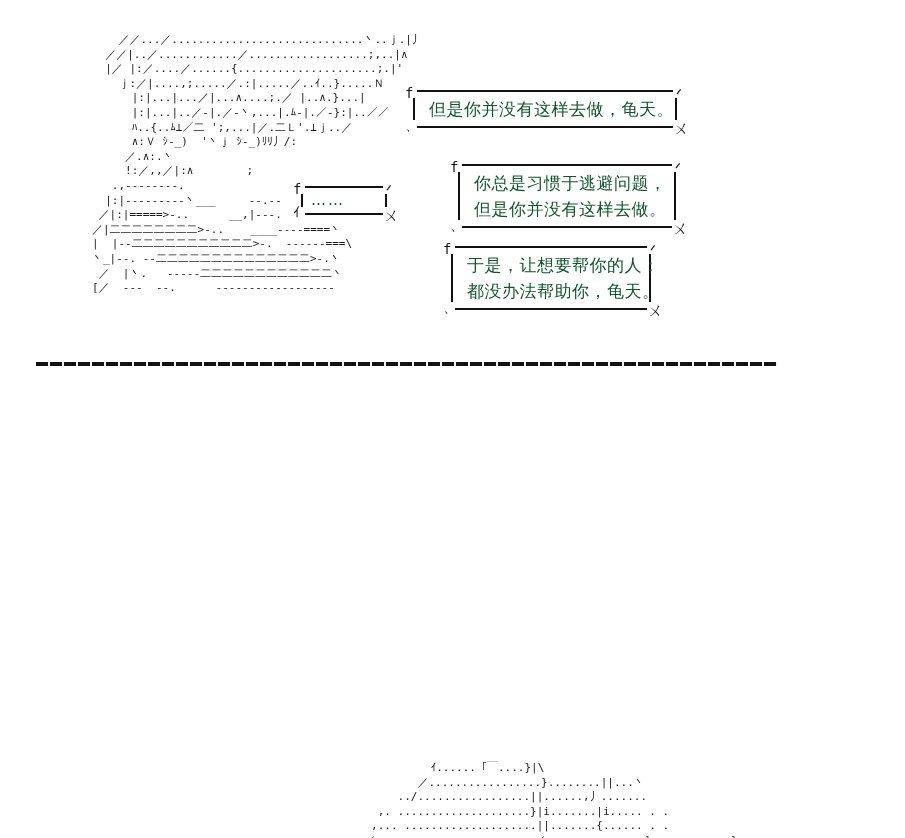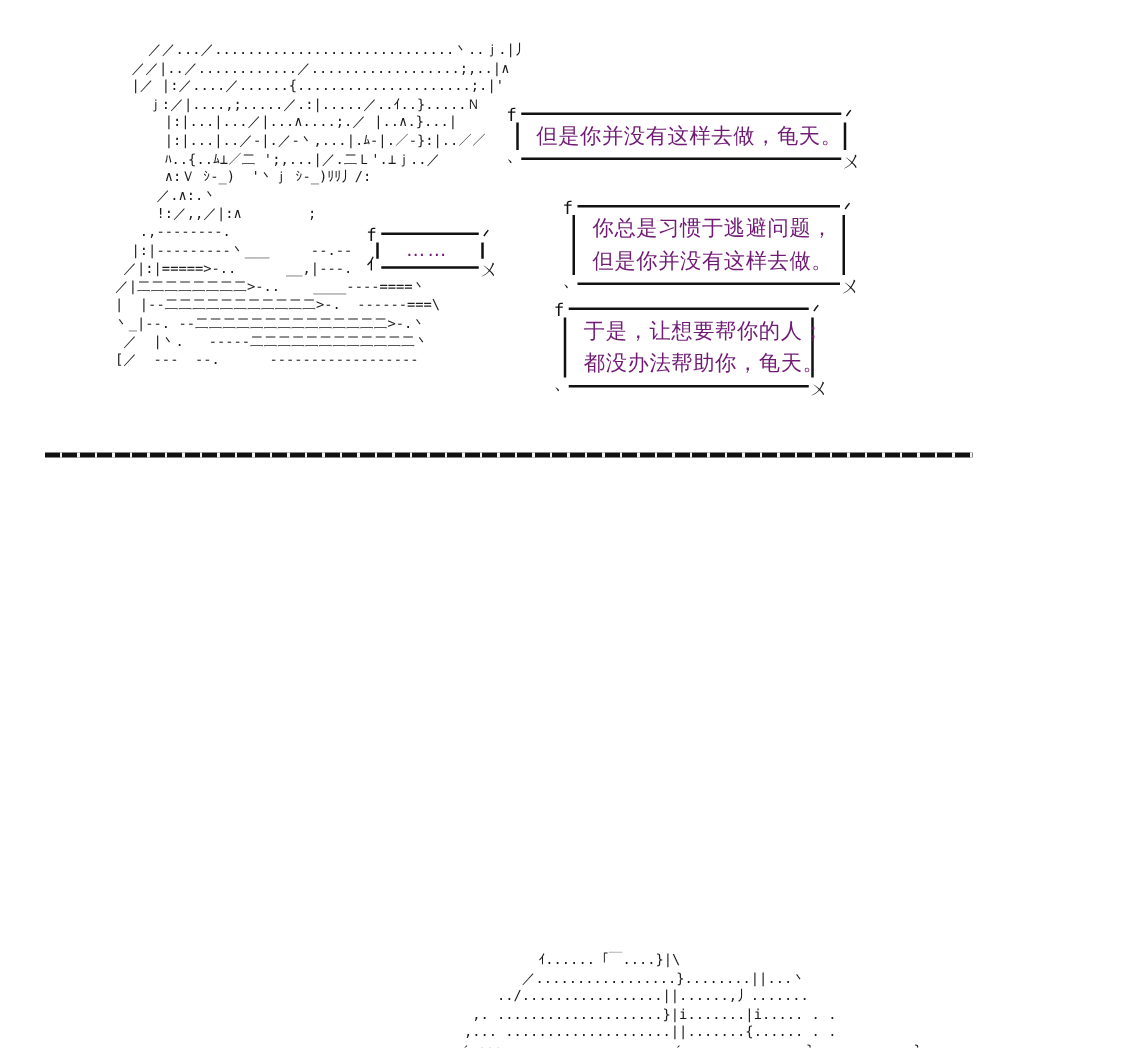--- a/index.html
+++ b/index.html
@@ -107,22 +107,21 @@
   .balloon .c-bl { left: 0px;  bottom: 0px; }
   .balloon .c-br { right: -6px; bottom: -4px; font-size: 16px; }
 
   .balloon .btext {
     position: relative;
     padding: 12px 30px 10px 24px;
     font-size: 17px;
     line-height: 26px;
     white-space: pre;
     letter-spacing: 0.5px;
-    color: #701a75;
-    text-align: center;
+    color: #14532d;
   }
   .balloon.small .btext {
     font-size: 15px;
     line-height: 22px;
     padding: 9px 20px 8px 18px;
     letter-spacing: 2px;
   }
 
   
   #balloon-1 { left: 405px; top: 84px;  width: 278px; }

